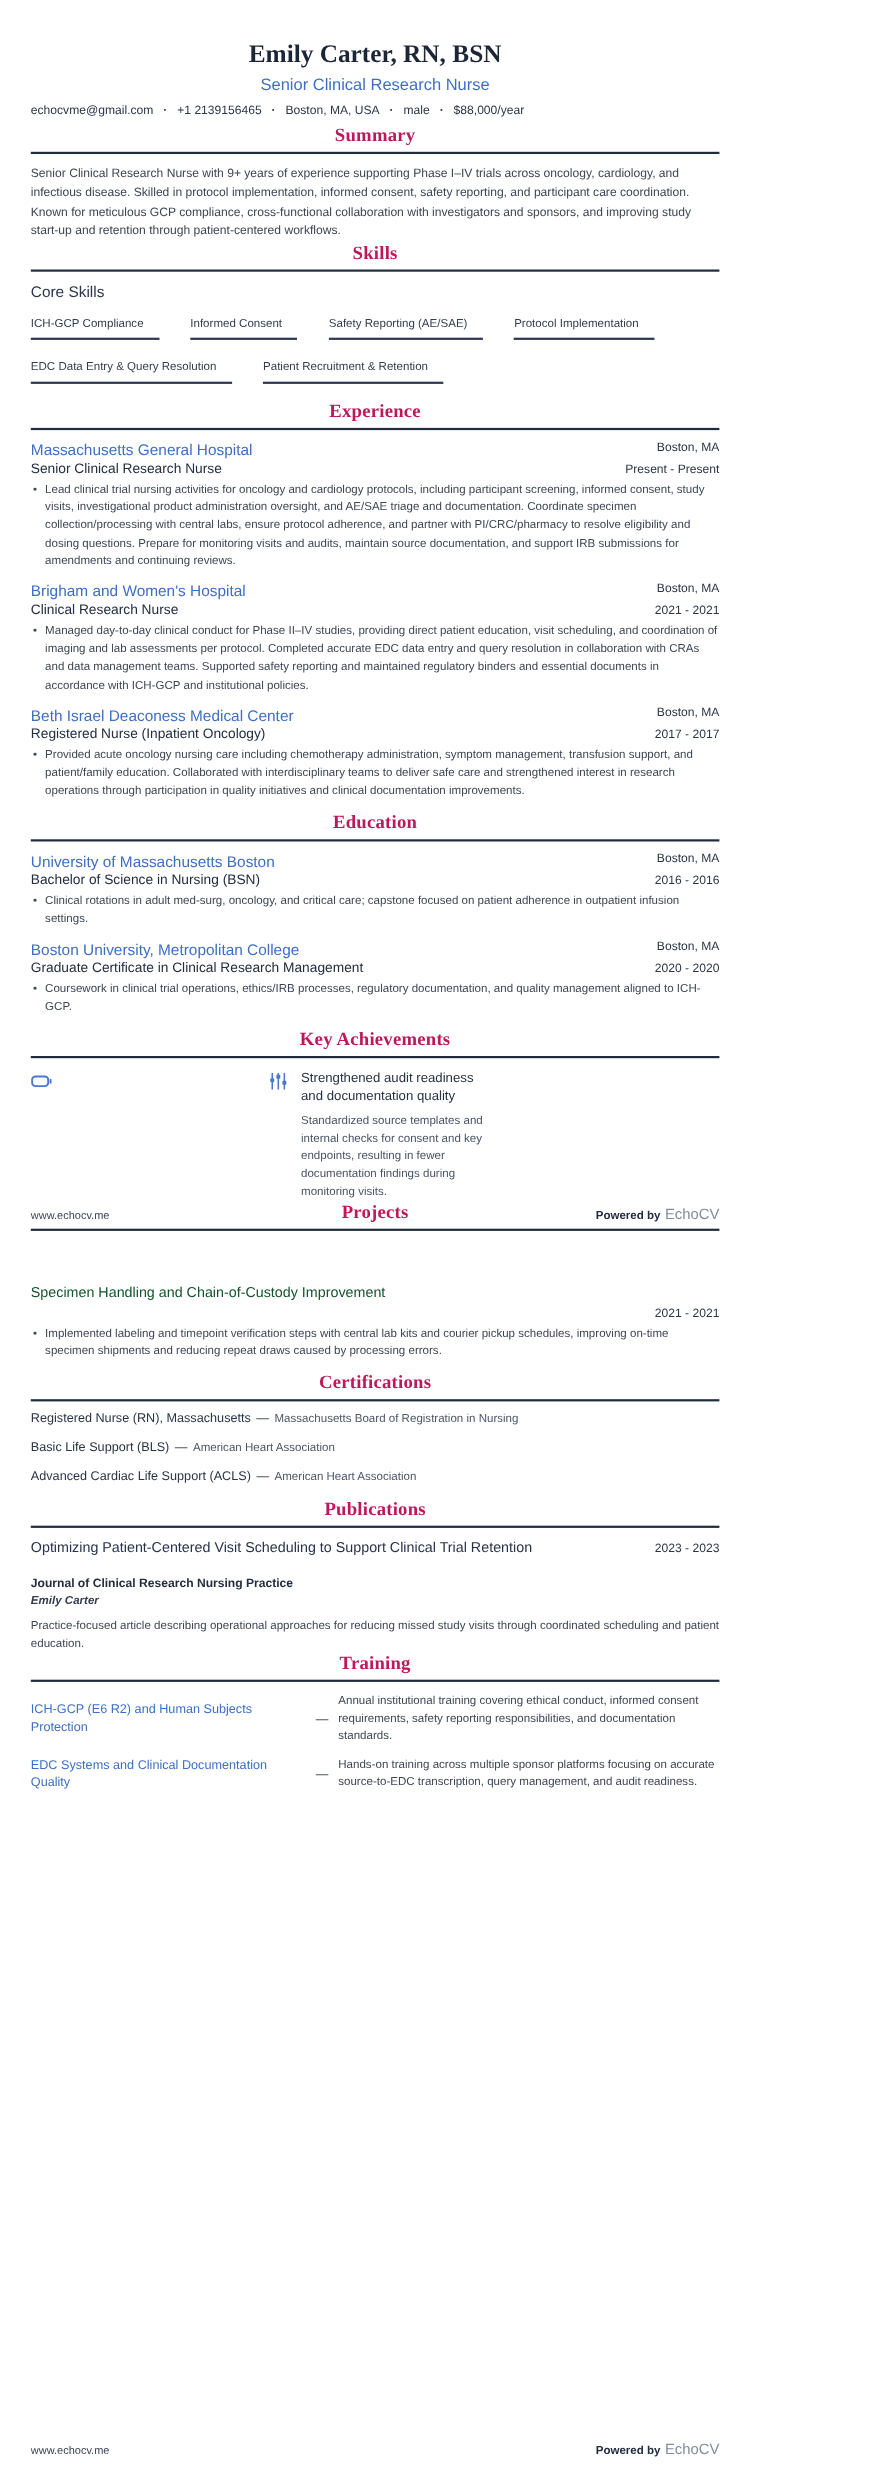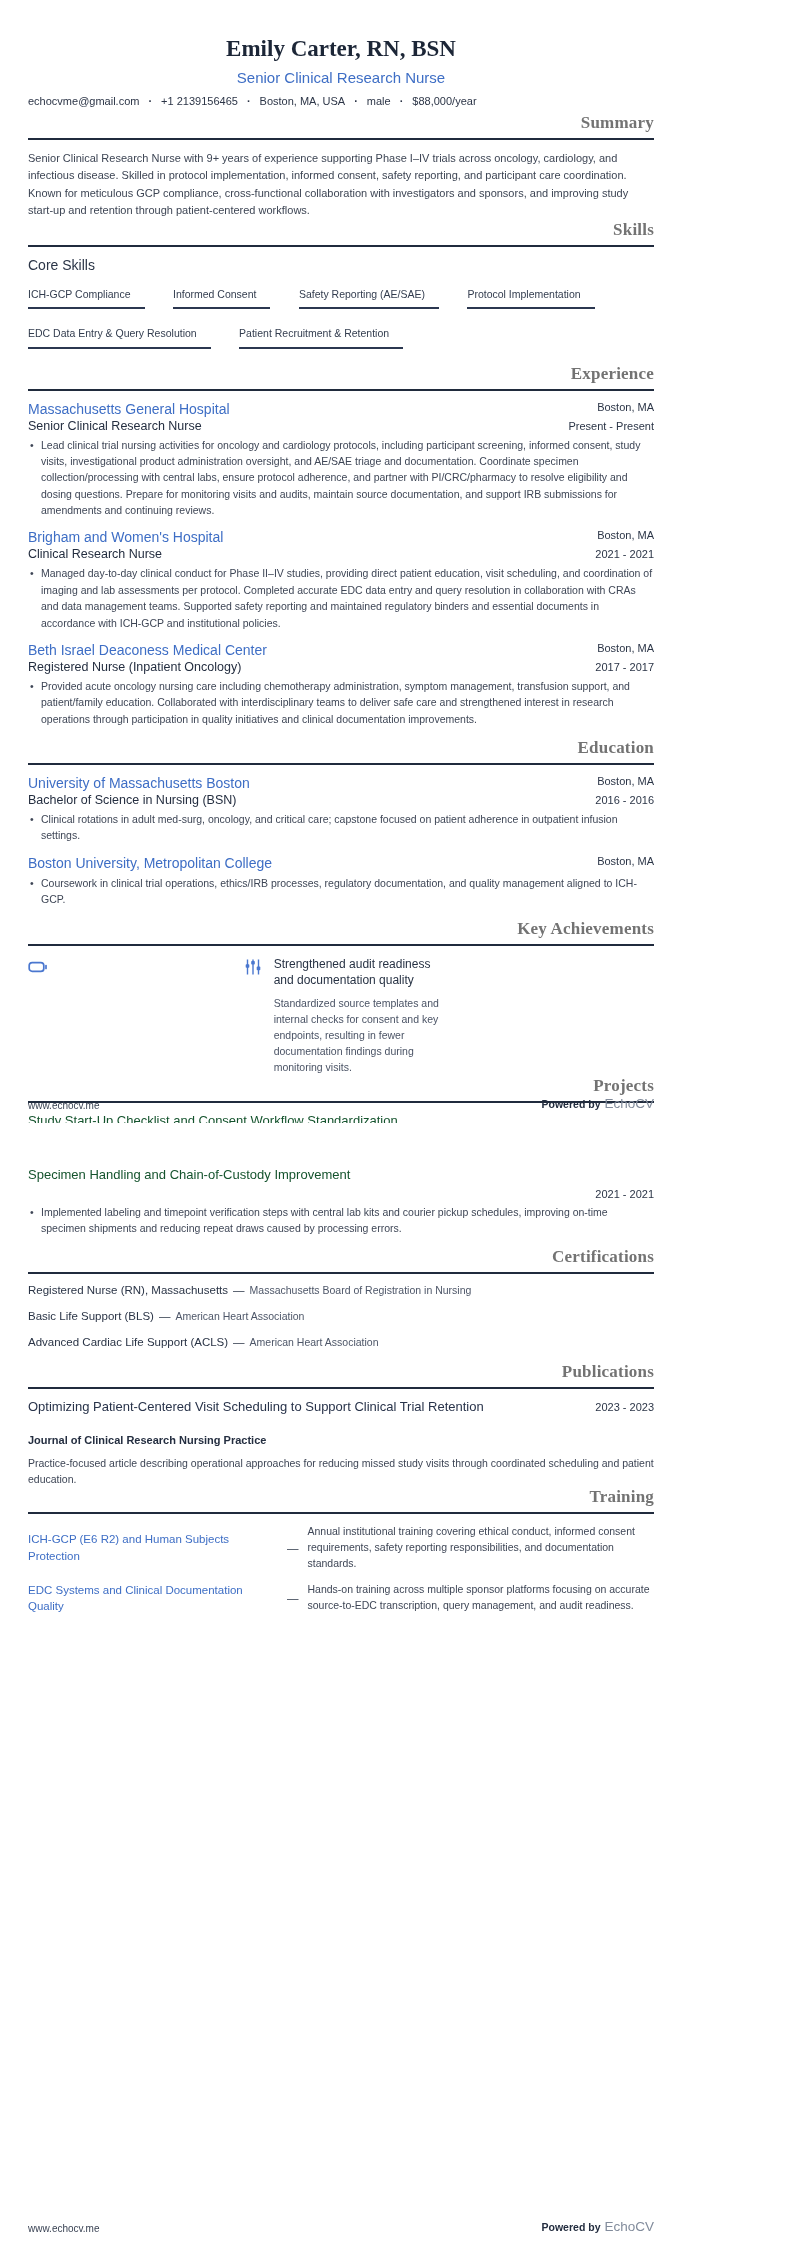--- a/index.html
+++ b/index.html
@@ -37,22 +37,22 @@
     font-size: 11px;
     color: #2c3547;
     margin-bottom: 6px;
   }
   .contact .dot { display: inline-block; margin: 0 9px; color: #2c3547; font-weight: 700; }
   
   .section-title {
     font-family: "Liberation Serif", "DejaVu Serif", serif;
     font-size: 17px;
     font-weight: 700;
-    color: #737373;
-    text-align: right;
+    color: #be185d;
+    text-align: center;
     margin-bottom: 5px;
     letter-spacing: 0.2px;
   }
   .rule { border-bottom: 2px solid #202b3d; margin-bottom: 10px; }
   
   .summary-text { font-size: 11px; line-height: 1.58; color: #3d4554; }
   
   .skills-group-label { font-size: 14px; color: #2b3547; margin: 2px 0 12px 0; }
   .skills-list { line-height: 1; }
   .skill {
@@ -197,20 +197,24 @@
         <span class="dates">2016 - 2016</span>
       </div>
       <div class="bullet">Clinical rotations in adult med-surg, oncology, and critical care; capstone focused on patient adherence in outpatient infusion settings.</div>
     </div>
 
     <div class="xp-item">
       <div class="xp-head">
         <span class="org">Boston University, Metropolitan College</span>
         <span class="loc">Boston, MA</span>
       </div>
+      <div class="xp-sub">
+        <span class="role">Graduate Certificate in Clinical Research Management</span>
+        <span class="dates">2020 - 2020</span>
+      </div>
       <div class="bullet">Coursework in clinical trial operations, ethics/IRB processes, regulatory documentation, and quality management aligned to ICH-GCP.</div>
     </div>
 
     <div class="section-title">Key Achievements</div>
     <div class="rule"></div>
     <div class="ach-grid">
       <div class="ach-item">
         <span class="ach-icon">
           <svg width="20" height="20" viewBox="0 0 20 20" fill="none">
             <rect x="1.2" y="5.6" width="14.6" height="8.8" rx="3" stroke="#4a77cf" stroke-width="1.7"></rect>
@@ -270,20 +274,21 @@
     </div>
 
     <div class="section-title">Publications</div>
     <div class="rule"></div>
     <div>
       <div class="pub-head">
         <span class="pub-title">Optimizing Patient-Centered Visit Scheduling to Support Clinical Trial Retention</span>
         <span class="dates">2023 - 2023</span>
       </div>
       <div class="pub-journal">Journal of Clinical Research Nursing Practice</div>
+      <div class="pub-authors">Emily Carter</div>
       <div class="pub-desc">Practice-focused article describing operational approaches for reducing missed study visits through coordinated scheduling and patient education.</div>
     </div>
 
     <div class="section-title">Training</div>
     <div class="rule"></div>
     <div class="train-row">
       <span class="train-name">ICH-GCP (E6 R2) and Human Subjects Protection</span>
       <span class="train-sep">—</span>
       <span class="train-desc">Annual institutional training covering ethical conduct, informed consent requirements, safety reporting responsibilities, and documentation standards.</span>
     </div>

